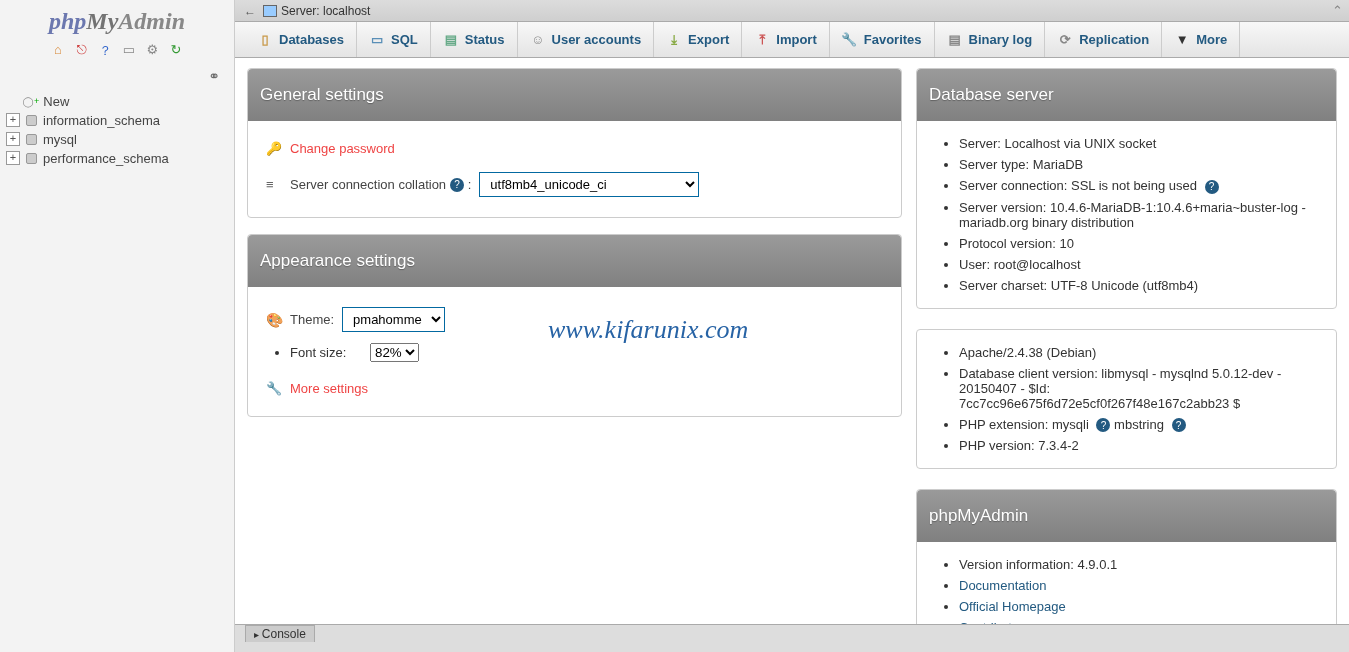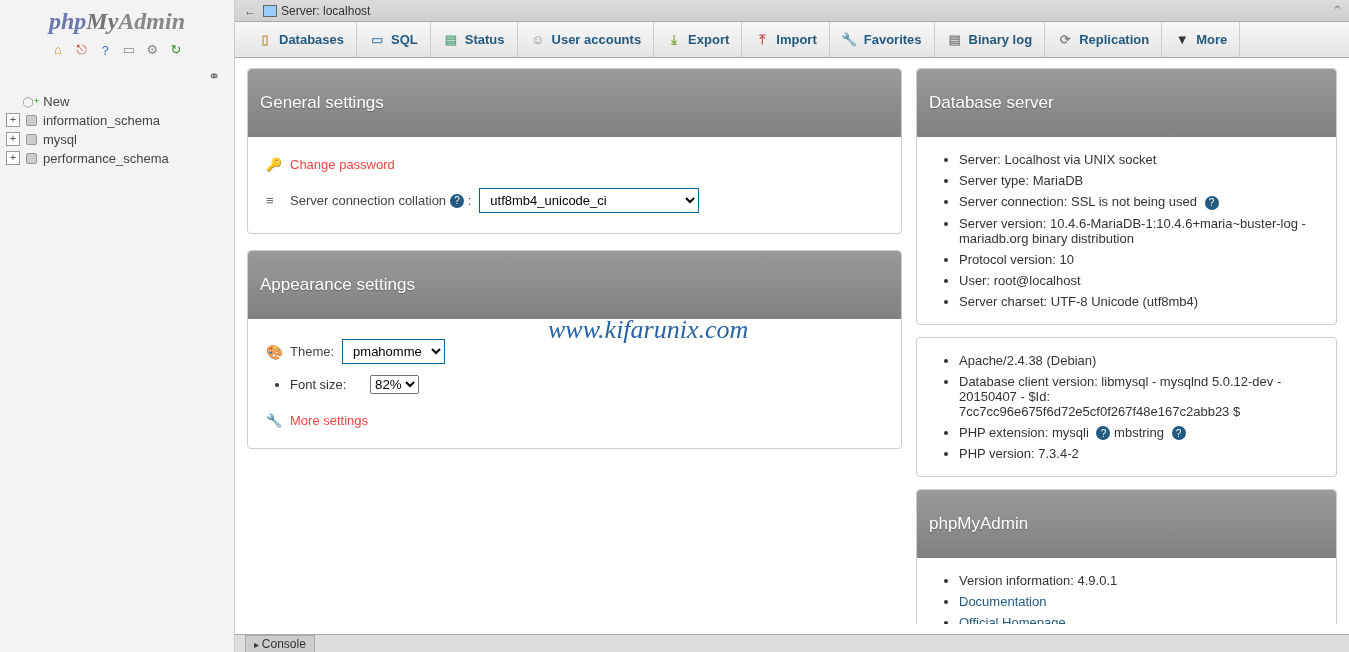--- a/index.html
+++ b/index.html
@@ -25,35 +25,35 @@
 .main { position: absolute; left: 235px; top: 0; right: 0; height: 652px; background: #fff; }
 .topbar { height: 22px; background: linear-gradient(#dcdcdc, #cfcfcf); border-bottom: 1px solid #aaa; display: flex; align-items: center; padding: 0 6px; font-size: 12px; color: #333; position: relative; }
 .topbar .back { width: 18px; text-align: center; color: #555; }
 .topbar .srvicon { width: 14px; height: 12px; border: 1px solid #666; background: #9cf; margin: 0 4px; display: inline-block; }
 .topbar .collapse { position: absolute; right: 6px; top: 3px; color: #888; font-size: 13px; }
 .menubar { height: 36px; background: linear-gradient(#f8f8f8, #e4e4e4); border-bottom: 1px solid #aaa; display: flex; align-items: stretch; padding-left: 10px; }
 .menu-item { display: flex; align-items: center; padding: 0 12px; border-right: 1px solid #ccc; cursor: pointer; font-size: 13px; color: #235a81; font-weight: bold; }
 .menu-item .mi-icon { width: 16px; height: 16px; margin-right: 6px; display: inline-flex; align-items: center; justify-content: center; font-size: 13px; }
 .content { position: absolute; top: 58px; left: 0; right: 0; bottom: 18px; padding: 10px 12px; display: flex; gap: 14px; overflow: hidden; }
 .col-left { flex: 0 0 655px; display: flex; flex-direction: column; gap: 16px; }
-.col-right { flex: 1; display: flex; flex-direction: column; gap: 12px; overflow-y: auto; }
+.col-right { flex: 1; display: flex; flex-direction: column; gap: 20px; overflow-y: auto; }
 .panel { background: #fff; border: 1px solid #ccc; border-radius: 4px; }
-.panel-header { background: linear-gradient(#9a9a9a, #808080); color: #fff; font-size: 17px; padding: 24px 12px; border-radius: 4px 4px 0 0; text-shadow: 0 1px 1px rgba(0,0,0,0.3); }
+.panel-header { background: linear-gradient(#9a9a9a, #808080); color: #fff; font-size: 17px; padding: 16px 12px; border-radius: 4px 4px 0 0; text-shadow: 0 1px 1px rgba(0,0,0,0.3); }
 .panel-body { padding: 12px 18px; }
 .panel-body ul { list-style: disc; padding-left: 24px; }
 .panel-body ul li { padding: 3px 0; font-size: 13px; color: #333; }
 .panel-body ul li a { color: #235a81; text-decoration: none; }
 .setting-row { display: flex; align-items: center; padding: 8px 0; font-size: 13px; }
 .setting-row .sicon { width: 18px; margin-right: 6px; }
 .setting-row .link { color: #ef4444; cursor: pointer; text-align: center; }
 .setting-row select { margin-left: 8px; padding: 3px 6px; border: 1px solid #0369a1; background: #fff; font-size: 13px; min-width: 100px; }
 .setting-row .collation-select { min-width: 220px; }
 .help-icon { display: inline-flex; width: 14px; height: 14px; border-radius: 50%; background: #235a81; color: #fff; font-size: 10px; align-items: center; justify-content: center; margin-left: 4px; }
 .watermark { position: absolute; left: 548px; top: 315px; font-family: Georgia, serif; font-size: 26px; color: #2763a5; font-style: italic; pointer-events: none; }
-.console-bar { position: absolute; left: 235px; bottom: 0; right: 0; height: 18px; background: #ddd; border-top: 1px solid #aaa; }
+.console-bar { position: absolute; left: 235px; bottom: 0; right: 0; height: 28px; background: #ddd; border-top: 1px solid #aaa; }
 .console-tab { display: inline-block; background: #ccc; border: 1px solid #aaa; border-bottom: none; padding: 1px 8px; font-size: 12px; margin-left: 10px; color: #333; }
 .console-tab::before { content: "▸ "; font-size: 10px; }
 .icon-db { color: #c99a4b; }
 .icon-sql { color: #5a8fb7; }
 .icon-status { color: #6a8; }
 .icon-users { color: #888; }
 .icon-export { color: #8a4; }
 .icon-import { color: #c55; }
 .icon-settings { color: #36c; }
 .icon-binlog { color: #888; }

